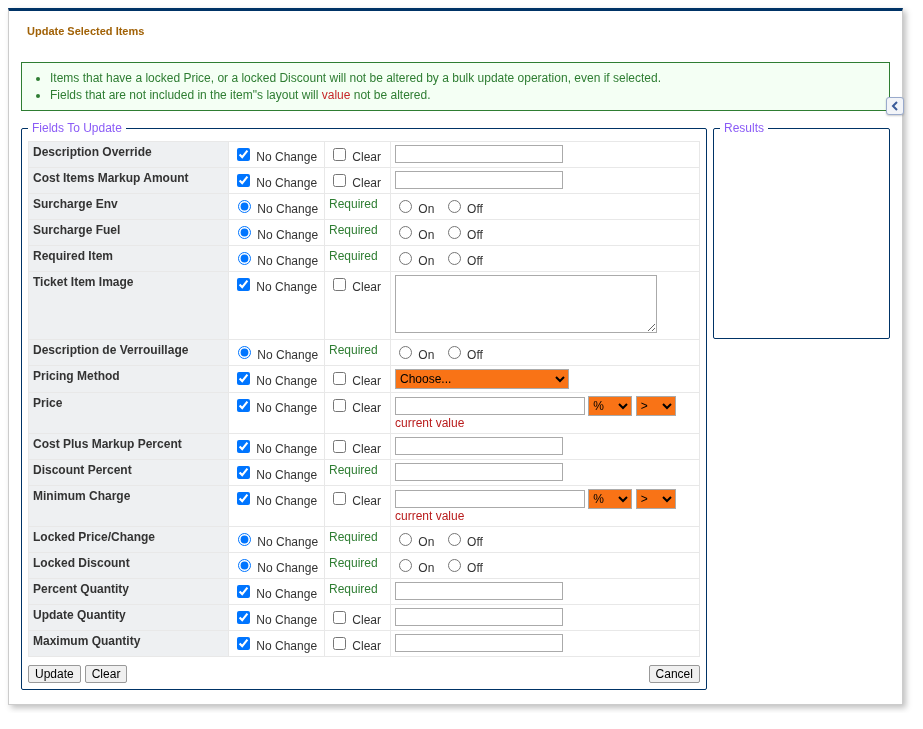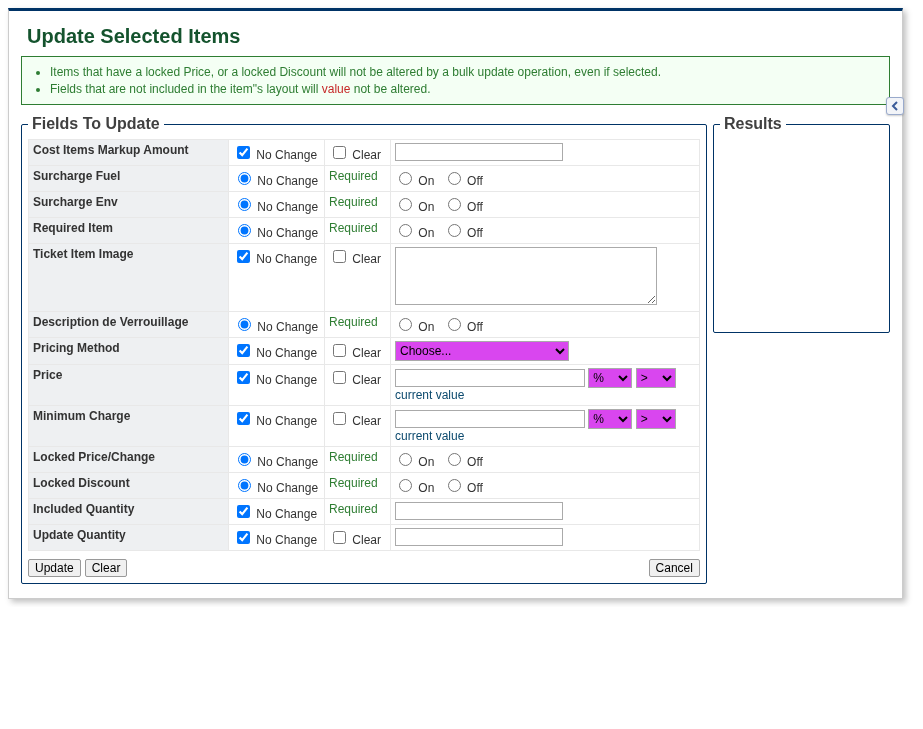--- a/index.html
+++ b/index.html
@@ -14,24 +14,24 @@
 .panel {
   border: 1px solid #ccc;
   border-top: 3px solid #003366;
   background: #fff;
   padding: 8px 12px 14px;
   position: relative;
   box-shadow: 3px 3px 6px rgba(0,0,0,0.25);
   width: 895px;
 }
 .title {
-  font-size: 20px;
+  font-size: 11px;
   font-weight: bold;
-  color: #14532d;
-  margin: 6px 0 8px 6px;
+  color: #a16207;
+  margin: 6px 0 25px 6px;
 }
 .notice {
   border: 1px solid #2e7d32;
   background: #f4fff4;
   padding: 4px 8px 4px 8px;
   margin: 0 0 10px 0;
 }
 .notice ul { margin: 4px 0 4px 20px; padding: 0; }
 .notice li { color: #2e7d32; margin: 3px 0; }
 .notice li span { color: #2e7d32; }
@@ -40,23 +40,23 @@
 .cols { display: flex; gap: 6px; align-items: flex-start; }
 fieldset {
   border: 1px solid #003366;
   border-radius: 2px;
   margin: 0;
   padding: 6px 6px 6px 6px;
 }
 fieldset.fields { flex: 1 1 auto; }
 fieldset.results { width: 190px; min-height: 218px; }
 legend {
-  color: #404040;
-  font-weight: bold;
-  font-size: 16px;
+  color: #8b5cf6;
+  font-weight: normal;
+  font-size: 12px;
   padding: 0 4px;
 }
 
 table.form {
   width: 100%;
   border-collapse: collapse;
 }
 table.form td {
   border: 1px solid #e8e8e8;
   padding: 3px 4px;
@@ -87,26 +87,26 @@
   width: 262px;
   height: 58px;
   resize: both;
   font-family: inherit;
   font-size: 12px;
 }
 select {
   border: 1px solid #aaa;
   height: 20px;
   font-size: 12px;
-  background: #d946ef;
+  background: #f97316;
 }
 .sel-md { width: 174px; }
 .sel-xs { width: 44px; }
 .sel-xxs { width: 40px; }
-.cv { color: #0c4a6e; }
+.cv { color: #b91c1c; }
 
 .onoff input { margin-left: 4px; }
 .onoff label { margin-right: 6px; }
 
 .btnrow { margin-top: 8px; display: flex; gap: 4px; }
 .btnrow .spacer { flex: 1; }
 button {
   font-family: inherit;
   font-size: 12px;
   padding: 1px 6px;
@@ -146,45 +146,51 @@
       </li>
     </ul>
   </div>
 
   <div class="cols">
     <fieldset class="fields">
       <legend>Fields To Update</legend>
       <table class="form">
 
         <tbody>
+            <tr>
+          <td class="lbl">Description Override</td>
+          <td class="nochange"><input type="checkbox" checked="" style=""> <span>No Change</span></td>
+          <td class="clearcol"><input type="checkbox" style=""> <span>Clear</span></td>
+          <td class="valcol"><input type="text" class="tx-md" style=""></td>
+        </tr>
 
         <tr>
           <td class="lbl">Cost Items Markup Amount</td>
           <td class="nochange"><input type="checkbox" checked="" style=""> <span>No Change</span></td>
           <td class="clearcol"><input type="checkbox" style=""> <span>Clear</span></td>
           <td class="valcol"><input type="text" class="tx-md" style=""></td>
+        </tr>
+
+        <tr>
+          <td class="lbl">Surcharge Env</td>
+          <td class="nochange"><input type="radio" checked="" style=""> <span>No Change</span></td>
+          <td class="clearcol req">Required</td>
+          <td class="valcol onoff">
+            <input type="radio" name="se" style=""> <label>On</label>
+            <input type="radio" name="se" style=""> <label>Off</label>
+          </td>
         </tr>
 
         <tr>
           <td class="lbl">Surcharge Fuel</td>
           <td class="nochange"><input type="radio" checked="" style=""> <span>No Change</span></td>
           <td class="clearcol req">Required</td>
           <td class="valcol onoff">
             <input type="radio" name="sf" style=""> <label>On</label>
             <input type="radio" name="sf" style=""> <label>Off</label>
-          </td>
-        </tr>
-
-        <tr>
-          <td class="lbl">Surcharge Env</td>
-          <td class="nochange"><input type="radio" checked="" style=""> <span>No Change</span></td>
-          <td class="clearcol req">Required</td>
-          <td class="valcol onoff">
-            <input type="radio" name="se" style=""> <label>On</label>
-            <input type="radio" name="se" style=""> <label>Off</label>
           </td>
         </tr>
 
         <tr>
           <td class="lbl">Required Item</td>
           <td class="nochange"><input type="radio" checked="" style=""> <span>No Change</span></td>
           <td class="clearcol req">Required</td>
           <td class="valcol onoff">
             <input type="radio" name="ri" style=""> <label>On</label>
             <input type="radio" name="ri" style=""> <label>Off</label>
@@ -220,21 +226,33 @@
           <td class="nochange"><input type="checkbox" checked="" style=""> <span>No Change</span></td>
           <td class="clearcol"><input type="checkbox" style=""> <span>Clear</span></td>
           <td class="valcol">
             <input type="text" class="tx-lg" style="">
             <select class="sel-xs"><option>%</option></select>
             <select class="sel-xxs"><option>&gt;</option></select>
             <span class="cv">current value</span>
           </td>
         </tr>
 
-
+        <tr>
+          <td class="lbl">Cost Plus Markup Percent</td>
+          <td class="nochange"><input type="checkbox" checked="" style=""> <span>No Change</span></td>
+          <td class="clearcol"><input type="checkbox" style=""> <span>Clear</span></td>
+          <td class="valcol"><input type="text" class="tx-md" style=""></td>
+        </tr>
+
+        <tr>
+          <td class="lbl">Discount Percent</td>
+          <td class="nochange"><input type="checkbox" checked="" style=""> <span>No Change</span></td>
+          <td class="clearcol req">Required</td>
+          <td class="valcol"><input type="text" class="tx-md" style=""></td>
+        </tr>
 
         <tr>
           <td class="lbl">Minimum Charge</td>
           <td class="nochange"><input type="checkbox" checked="" style=""> <span>No Change</span></td>
           <td class="clearcol"><input type="checkbox" style=""> <span>Clear</span></td>
           <td class="valcol">
             <input type="text" class="tx-lg" style="">
             <select class="sel-xs"><option>%</option></select>
             <select class="sel-xxs"><option>&gt;</option></select>
             <span class="cv">current value</span>
@@ -257,33 +275,39 @@
           <td class="nochange"><input type="radio" checked="" style=""> <span>No Change</span></td>
           <td class="clearcol req">Required</td>
           <td class="valcol onoff">
             <input type="radio" name="ld" style=""> <label>On</label>
             <input type="radio" name="ld" style=""> <label>Off</label>
           </td>
         </tr>
 
 
         <tr>
-          <td class="lbl">Included Quantity</td>
+          <td class="lbl">Percent Quantity</td>
           <td class="nochange"><input type="checkbox" checked="" style=""> <span>No Change</span></td>
           <td class="clearcol req">Required</td>
           <td class="valcol"><input type="text" class="tx-md" style=""></td>
         </tr>
 
         <tr>
           <td class="lbl">Update Quantity</td>
           <td class="nochange"><input type="checkbox" checked="" style=""> <span>No Change</span></td>
           <td class="clearcol"><input type="checkbox" style=""> <span>Clear</span></td>
           <td class="valcol"><input type="text" class="tx-md" style=""></td>
         </tr>
 
+        <tr>
+          <td class="lbl">Maximum Quantity</td>
+          <td class="nochange"><input type="checkbox" checked="" style=""> <span>No Change</span></td>
+          <td class="clearcol"><input type="checkbox" style=""> <span>Clear</span></td>
+          <td class="valcol"><input type="text" class="tx-md" style=""></td>
+        </tr>
 
       </tbody>
         </table>
 
       <div class="btnrow">
         <button>Update</button>
         <button>Clear</button>
         <span class="spacer"></span>
         <button>Cancel</button>
       </div>

